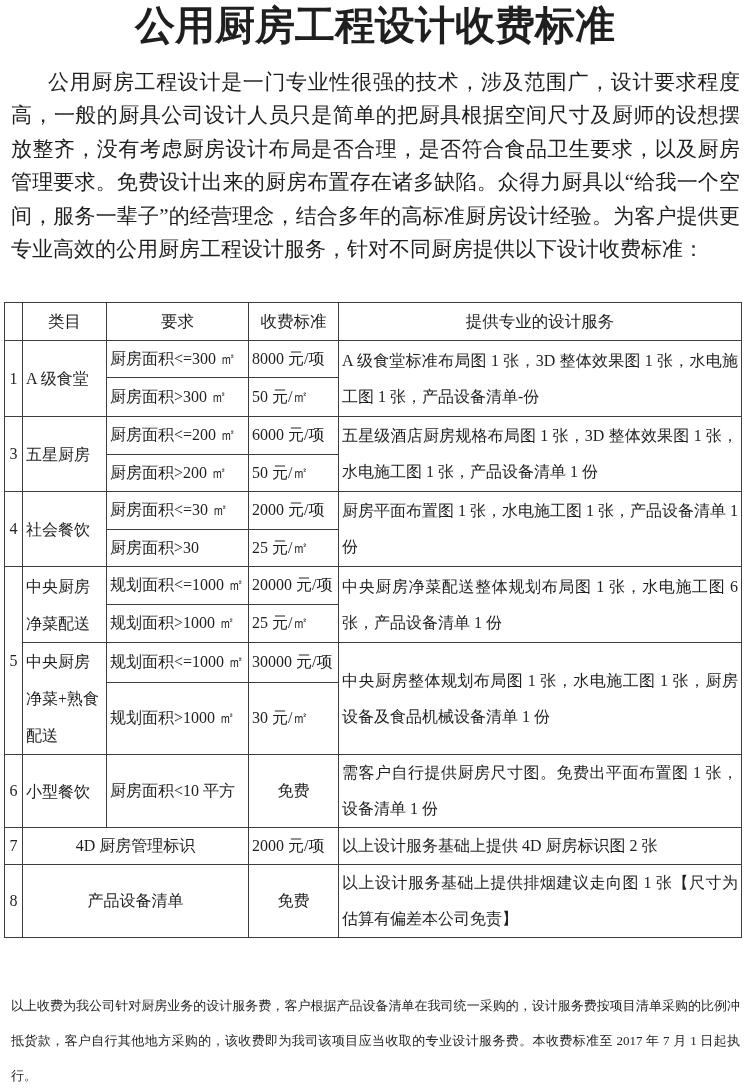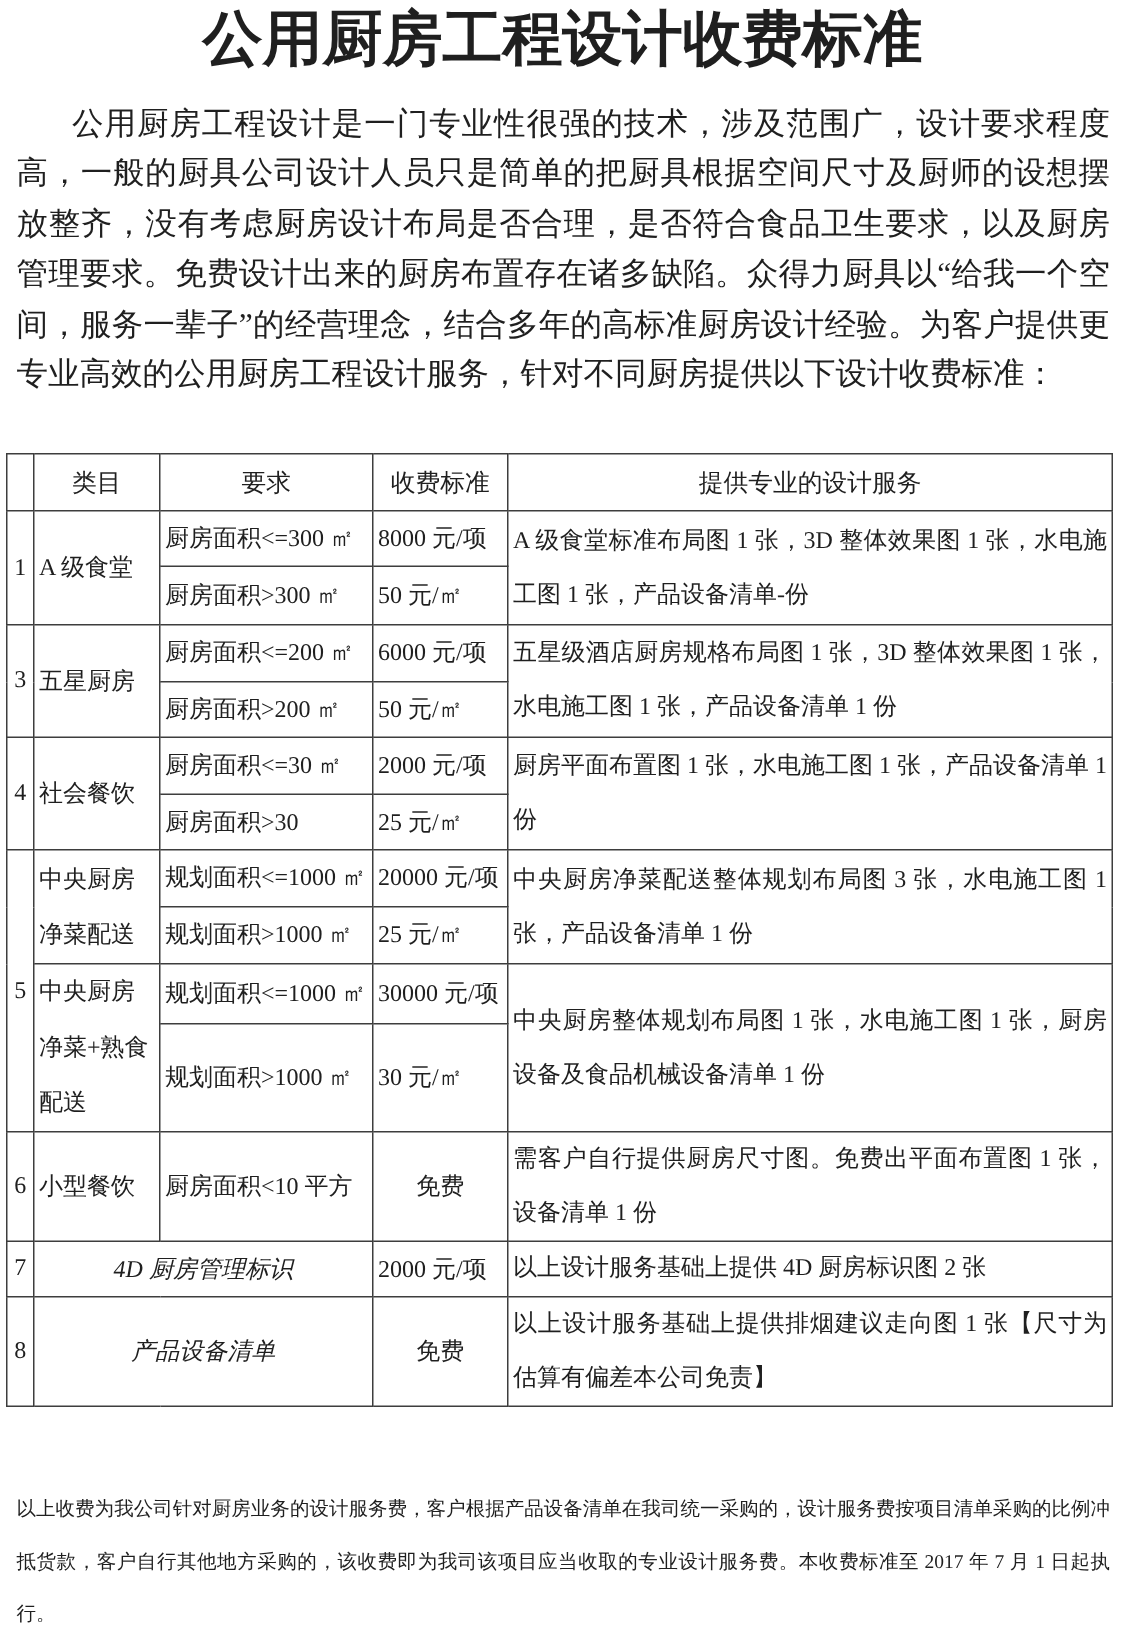--- a/index.html
+++ b/index.html
@@ -45,21 +45,21 @@
     overflow: hidden;
     margin-left: 37px;
   }
   .fee-table thead th { font-size: 16.5px; text-align: center; padding: 0 2px; }
   .c   { text-align: center; }
   .num { text-align: center; padding: 0 1px; }
   .cat { white-space: pre-line; line-height: 37px; padding-left: 5px; }
   .req { padding-left: 4px; }
   .fee { padding-left: 4px; }
   .svc { text-align: justify; line-height: 36px; padding: 0 4px 0 5px; }
-  .merged-label { text-align: center; font-style: italic; }
+  .merged-label { text-align: center; }
   tr.h36 { height: 36px; }
   tr.h37 { height: 37px; }
   tr.h38 { height: 38px; }
   tr.h39 { height: 39px; }
   tr.h68 { height: 68px; }
   tr.h73 { height: 73px; }
 
   .closing-note {
     margin: 50px 10px 0 11px;
     font-size: 13px;
@@ -144,21 +144,21 @@
         <td class="req">厨房面积&gt;30</td>
         <td class="fee">25 元/㎡</td>
       </tr>
 
       <tr class="h38">
         <td class="num" rowspan="4">5</td>
         <td class="cat" rowspan="2">中央厨房
 净菜配送</td>
         <td class="req">规划面积&lt;=1000 ㎡</td>
         <td class="fee">20000 元/项</td>
-        <td class="svc" rowspan="2">中央厨房净菜配送整体规划布局图 3 张，水电施工图 1 张，产品设备清单 1 份</td>
+        <td class="svc" rowspan="2">中央厨房净菜配送整体规划布局图 1 张，水电施工图 6 张，产品设备清单 1 份</td>
       </tr>
       <tr class="h38">
         <td class="req">规划面积&gt;1000 ㎡</td>
         <td class="fee">25 元/㎡</td>
       </tr>
       <tr class="h37">
         <td class="cat" rowspan="2">中央厨房
 净菜+熟食
 配送</td>
         <td class="req">规划面积&lt;=1000 ㎡</td>

